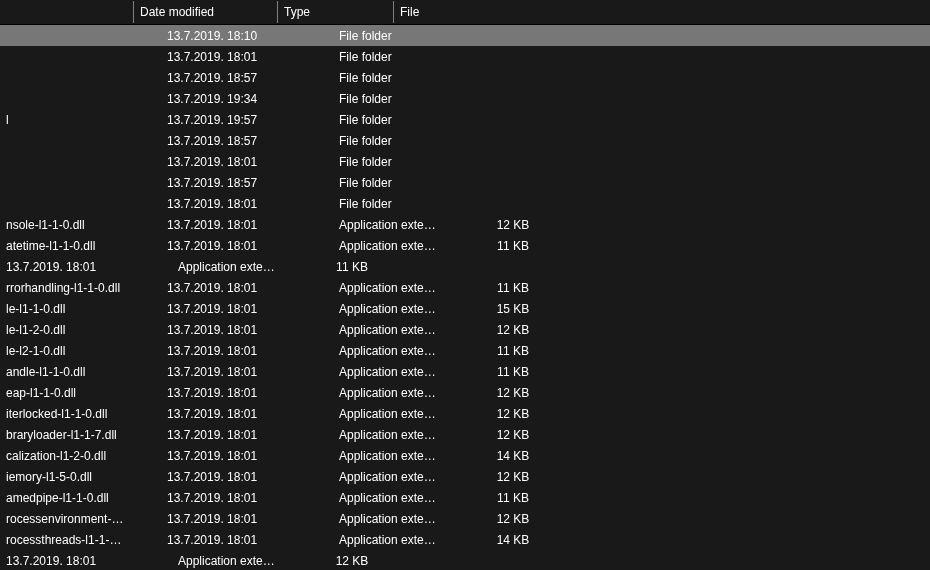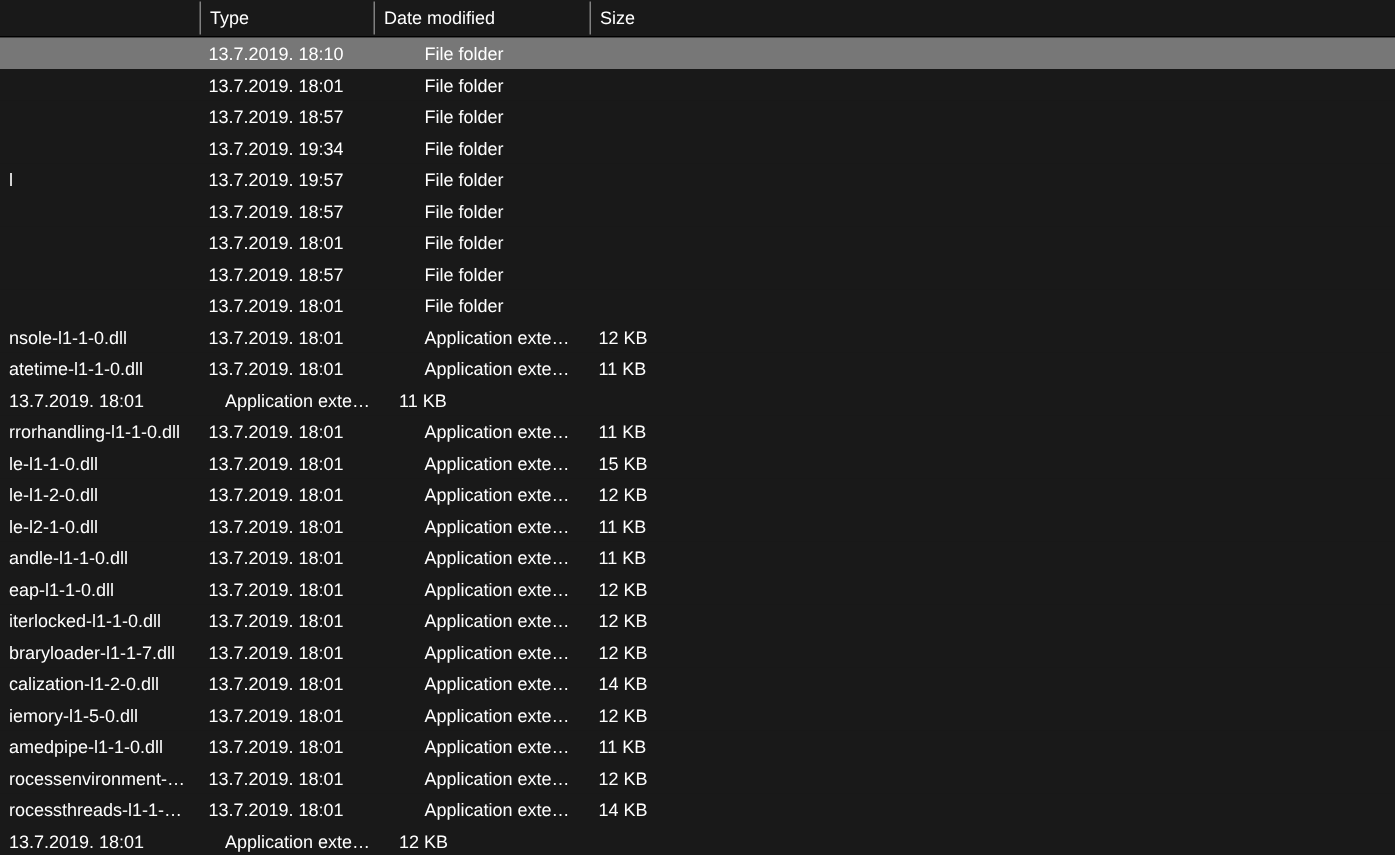--- a/index.html
+++ b/index.html
@@ -36,47 +36,48 @@
     .header-cell.name-col { border-left: none; }
     .rows-container {
       height: calc(100% - 25px);
     }
     .row {
       display: flex;
       height: 21px;
       align-items: center;
       background: #191919;
       color: #fff;
+      gap: 28px;
     }
     .row.selected {
       background: #777777;
       color: #fff;
     }
     .cell {
       padding: 2px 8px 2px 6px;
       overflow: hidden;
       text-overflow: ellipsis;
       white-space: nowrap;
       font-size: 12px;
     }
     .name-col { width: 133px; }
     .date-col { width: 144px; }
     .type-col { width: 116px; }
-    .size-col { width: 78px; text-align: left; padding-right: 12px; }
+    .size-col { width: 78px; text-align: center; padding-right: 12px; }
     .size-col.header-cell { text-align: left; padding-right: 8px; }
   </style>
 </head>
 <body>
 
 <div class="file-list">
   <div class="header-row">
     <div class="header-cell name-col"></div>
+    <div class="header-cell date-col">Date modified</div>
     <div class="header-cell type-col">Type</div>
-    <div class="header-cell date-col">Date modified</div>
-    <div class="header-cell size-col">Size</div>
+    <div class="header-cell size-col">File</div>
   </div>
   <div class="rows-container" id="rows-container">
       <div class="row selected">
         <div class="cell name-col"></div>
         <div class="cell date-col">13.7.2019. 18:10</div>
         <div class="cell type-col">File folder</div>
         <div class="cell size-col"></div>
       </div>
       <div class="row">
         <div class="cell name-col"></div>

